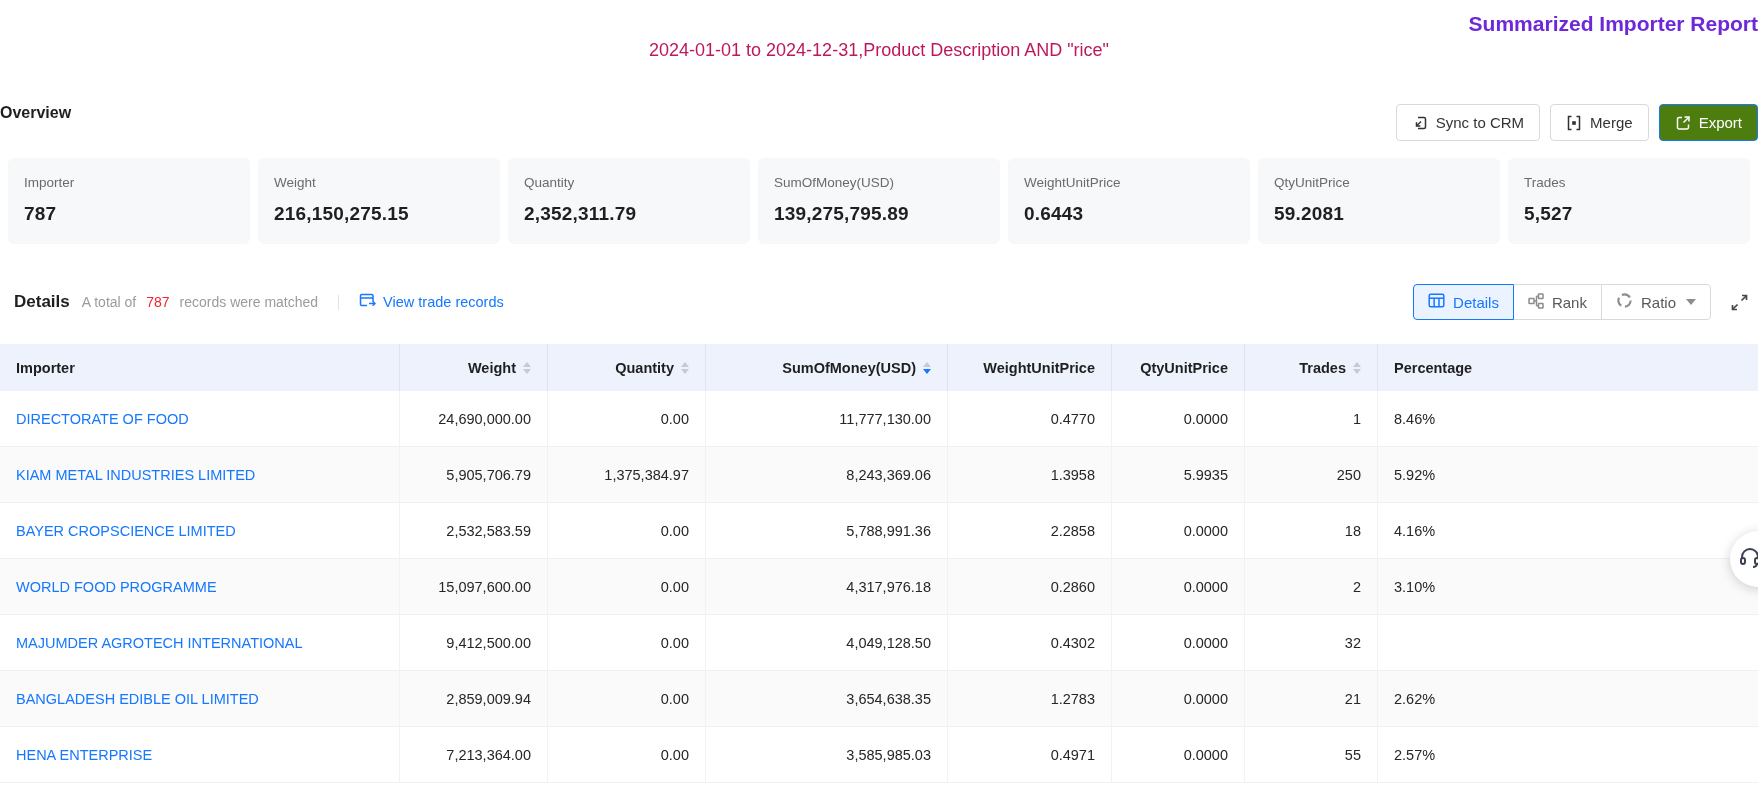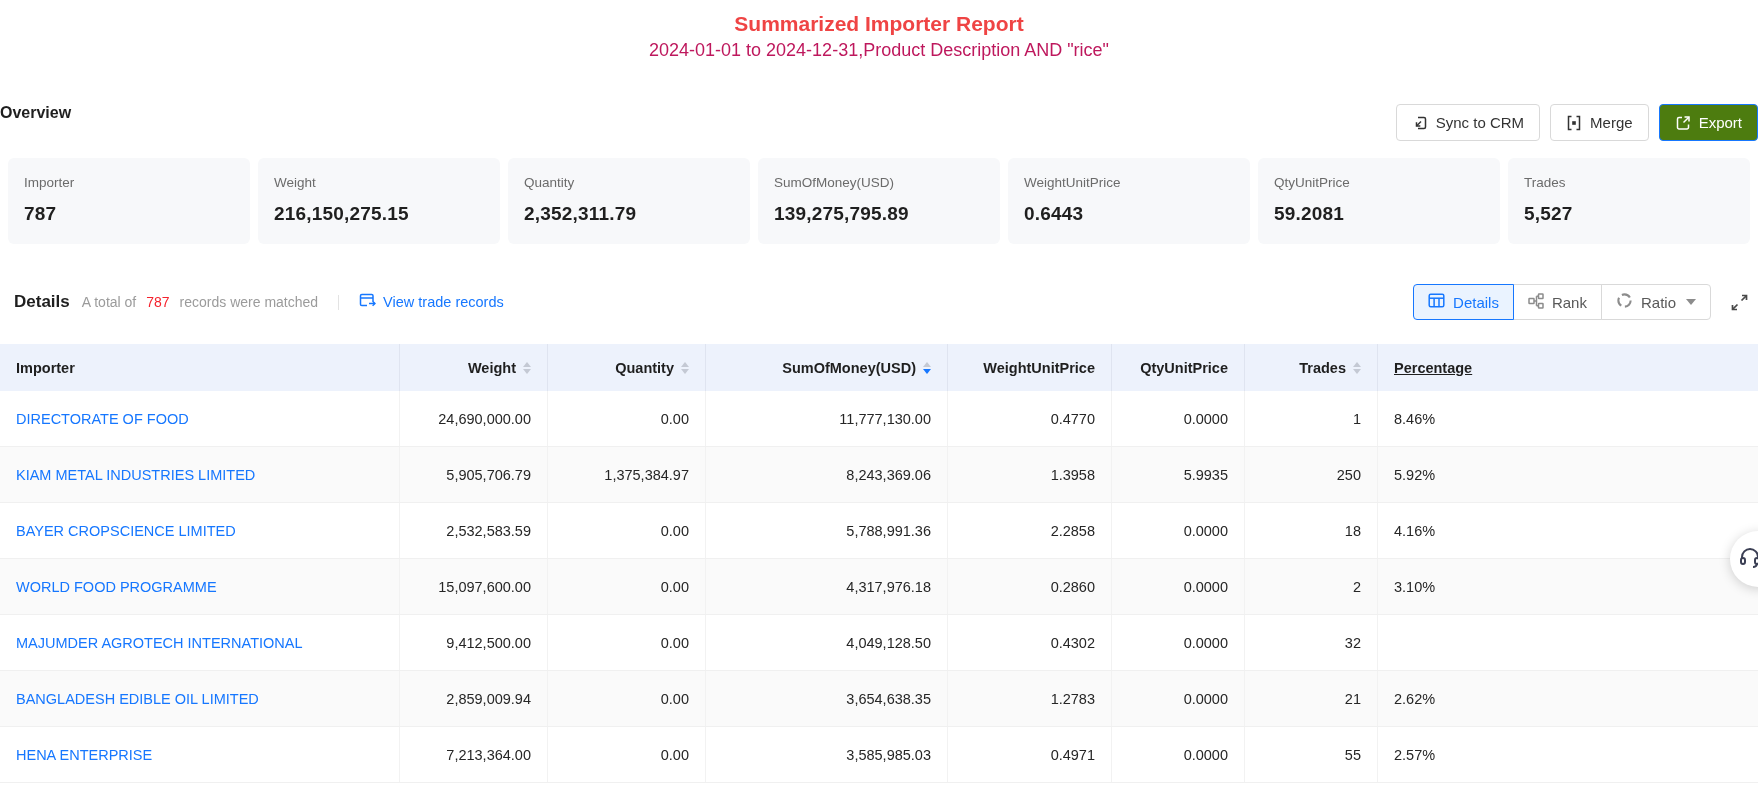--- a/index.html
+++ b/index.html
@@ -1,21 +1,21 @@
 <!DOCTYPE html>
 <html><head>
 <meta charset="utf-8">
 <style>
   html,body{margin:0;padding:0;overflow:hidden;}
   body{
     width:1758px;height:785px;position:relative;background:#fff;color:#262626;
     font-family:"Liberation Sans",sans-serif;-webkit-font-smoothing:antialiased;
   }
   
-  .report-title{ text-align:center; font-size:21px; font-weight:700; color:#ef4444; padding-top:12px; line-height:24px;}
+  .report-title{ text-align:right; font-size:21px; font-weight:700; color:#6d28d9; padding-top:12px; line-height:24px;}
   .report-subtitle{ text-align:center; font-size:18px; color:#be185d; margin-top:4px; line-height:21px; font-weight:400;}
 
   
   .toolbar{ display:flex; justify-content:space-between; align-items:flex-start; padding:0 0; margin-top:43px; height:37px;}
   .section-title{ font-size:16px; font-weight:700; color:#1f1f1f;}
   .actions{ display:flex; gap:10px; align-items:center;}
   .btn{ height:37px; box-sizing:border-box; border:1px solid #d9d9d9; border-radius:4px; background:#fff;
         font-size:15px; color:#333; padding:0 15px; display:inline-flex; align-items:center; gap:8px; cursor:pointer;
         font-family:"Liberation Sans",sans-serif;}
   .btn svg{display:block;}
@@ -44,21 +44,21 @@
   .seg-btn:last-child{ border-radius:0 4px 4px 0;}
   .seg-btn.active{ color:#1677ff; border-color:#1677ff; background:#eaf3ff; position:relative; z-index:1;}
   .caret-down{ width:0;height:0;border-left:5px solid transparent;border-right:5px solid transparent;border-top:6px solid #8c8c8c; margin-left:2px;}
   .fs-btn{ margin-left:18px; display:flex; align-items:center; cursor:pointer;}
 
   
   .table{ margin-top:24px; width:1758px; font-size:14.5px;}
   .thead{ display:flex; background:#edf2fc; height:47px; font-weight:700; color:#1f1f1f;}
   .th,.td{ box-sizing:border-box; padding:0 16px; display:flex; align-items:center; height:100%;}
   .th{ border-right:1px solid #dfe4f0;}
-  .th:last-child{ border-right:none;text-decoration:underline;}
+  .th:last-child{ border-right:none;}
   .num{ justify-content:flex-end; text-align:right;}
   .c0{ width:400px;} .c1{ width:148px;} .c2{ width:158px;} .c3{ width:242px;}
   .c4{ width:164px;} .c5{ width:133px;} .c6{ width:133px;} .c7{ flex:1;}
   .tbody .tr{ display:flex; height:55px; border-bottom:1px solid #f0f0f0; background:#fff; align-items:center;}
   .tbody .tr:nth-child(even){ background:#fafafa;}
   .td{ border-right:1px solid #f2f2f2; color:#262626;}
   .td.c7{ border-right:none;}
   .importer-link{ color:#1677ff; text-decoration:none; cursor:pointer;}
   .sort{ display:inline-flex; flex-direction:column; margin-left:7px; gap:2px;}
   .sort i{ display:block; width:0; height:0; border-left:4.5px solid transparent; border-right:4.5px solid transparent;}

